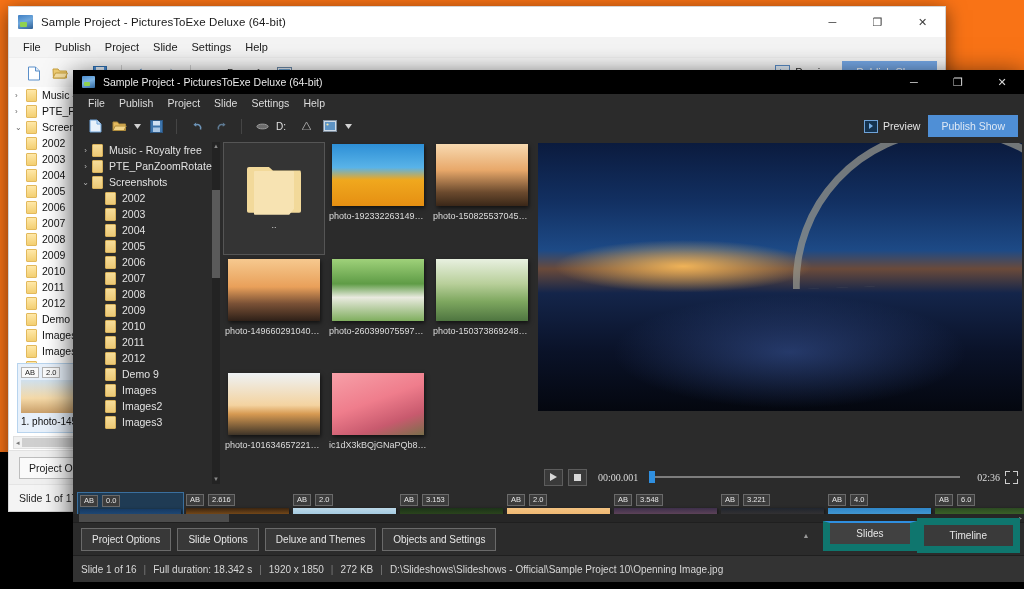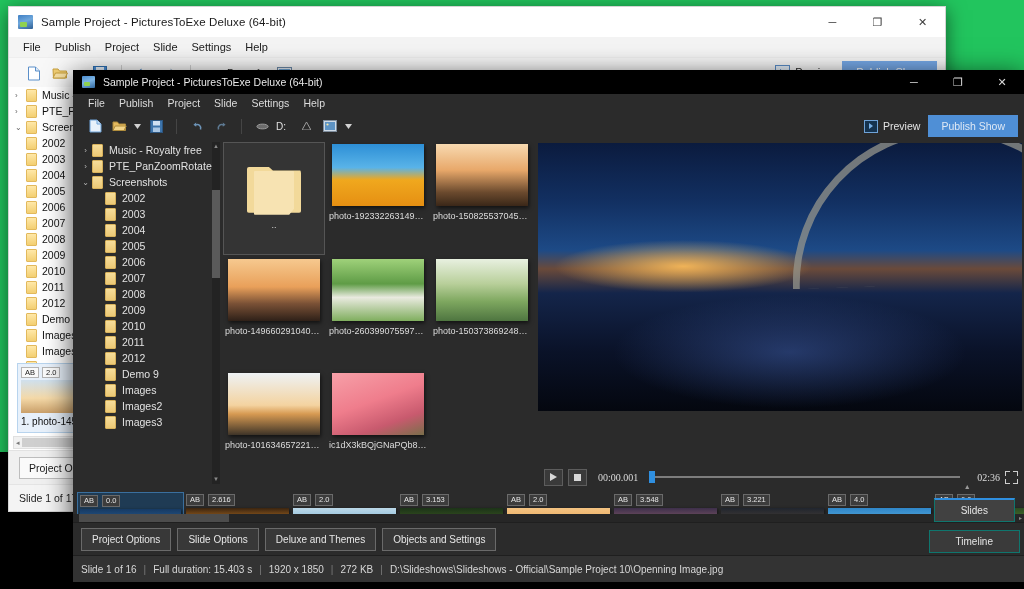--- a/index.html
+++ b/index.html
@@ -1,20 +1,20 @@
 <!DOCTYPE html>
 <html><head>
 <meta charset="utf-8">
 <title>PicturesToExe Deluxe</title>
 <style>
   html,body{margin:0;padding:0;background:#000;}
   body{width:1024px;height:589px;overflow:hidden;
        font-family:"Liberation Sans","DejaVu Sans",sans-serif;
        -webkit-font-smoothing:antialiased;}
-  .stage{position:relative;width:1024px;height:452px;background:#22c55e;}
+  .stage{position:relative;width:1024px;height:452px;background:#f97316;}
 
   
   .win1{position:absolute;left:8px;top:6px;width:936px;height:504px;
         background:#f0f0f0;border:1px solid #d4d4d4;
         box-shadow:0 4px 18px rgba(0,0,0,.55);overflow:hidden;}
   .w1-title{height:30px;background:#ffffff;display:flex;align-items:center;
             padding-left:9px;position:relative;}
   .w1-ico{width:15px;height:14px;margin-right:8px;flex:none;position:relative;
           background:linear-gradient(160deg,#3f7fc4 0%,#6fa8dc 45%,#2e5f94 100%);
           border-radius:1px;}
@@ -156,22 +156,22 @@
   .sl-num{font-size:7.5px;color:#e5e5e5;border:1px solid #6a6a6a;background:#3c3c3c;padding:0 3px;line-height:10px;}
   .sl-im{height:46px;position:relative;box-shadow:1px 1px 3px rgba(0,0,0,.6);}
   .sl-dur{position:absolute;right:1px;bottom:1px;font-size:7.5px;color:#f0f0f0;background:rgba(40,40,40,.85);
         border:1px solid #6a6a6a;padding:0 2px;line-height:10px;}
 
   
   .w2-bbar{position:absolute;left:0;bottom:26px;right:0;height:33px;background:#2b2b2b;display:flex;
         align-items:center;padding-left:8px;gap:6px;border-top:1px solid #1f1f1f;}
   .w2-pbtn{font-size:10px;color:#e6e6e6;border:1px solid #6a6a6a;background:#383838;padding:5px 10px;
         white-space:nowrap;}
-  .w2-tabs{position:absolute;right:4px;bottom:29px;display:flex;align-items:center;gap:8px;flex-direction:column;}
-  .w2-tab{font-size:10px;color:#e6e6e6;background:#3a3a3a;border:1px solid #0f766e;padding:5px 26px;}
+  .w2-tabs{position:absolute;right:4px;bottom:29px;display:flex;align-items:center;gap:0;}
+  .w2-tab{font-size:10px;color:#e6e6e6;background:#3a3a3a;border:7px solid #0f766e;padding:5px 26px;}
   .w2-tab.act{border-top:2px solid #2f8fe0;background:#414141;}
   .w2-caret{font-size:7px;color:#9a9a9a;margin-right:14px;}
   .w2-status{position:absolute;left:0;bottom:0;right:0;height:26px;background:#333;display:flex;
         align-items:center;padding-left:8px;font-size:10px;color:#d8d8d8;white-space:nowrap;
         border-top:1px solid #1f1f1f;}
   .w2-status .sep{color:#7a7a7a;padding:0 7px;}
   .scr-h{position:absolute;left:0;bottom:59px;right:0;height:9px;background:#262626;}
   .scr-h i{position:absolute;left:6px;top:0;width:150px;height:9px;background:#4c4c4c;display:block;}
   .scr-h b{position:absolute;right:2px;top:0;font-size:6px;color:#8a8a8a;line-height:9px;}
 
@@ -772,21 +772,21 @@
 
     <div class="w2-tabs">
       <span class="w2-caret">▲</span>
       <div class="w2-tab act">Slides</div>
       <div class="w2-tab">Timeline</div>
     </div>
 
     <div class="w2-status">
       <span>Slide 1 of 16</span>
       <span class="sep">|</span>
-      <span>Full duration: 15.403 s</span>
+      <span>Full duration: 18.342 s</span>
       <span class="sep">|</span>
       <span>1920 x 1850</span>
       <span class="sep">|</span>
       <span>272 KB</span>
       <span class="sep">|</span>
       <span>D:\Slideshows\Slideshows - Official\Sample Project 10\Openning Image.jpg</span>
     </div>
   </div>
 </div>
 

